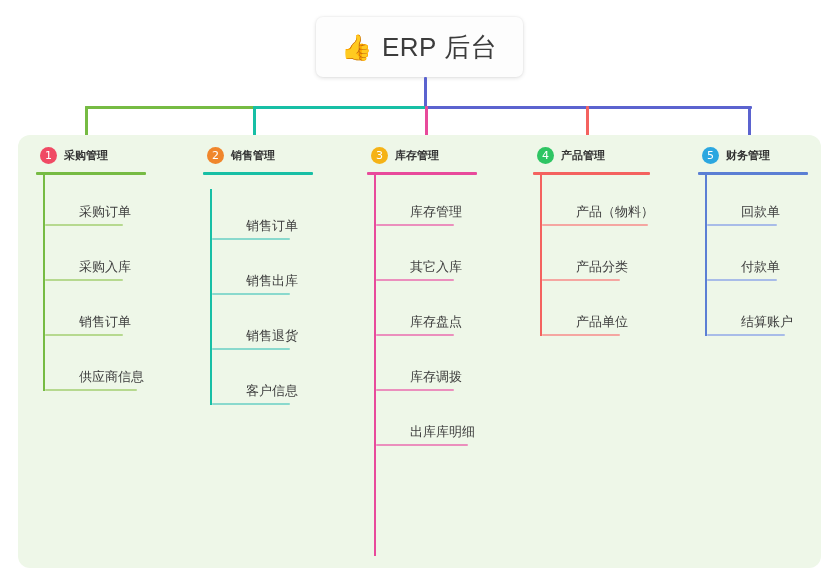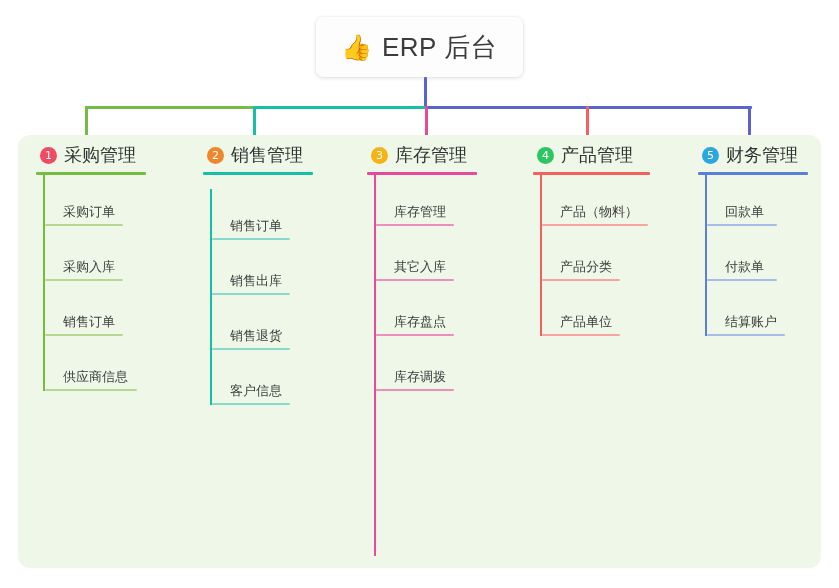--- a/index.html
+++ b/index.html
@@ -39,30 +39,30 @@
   .column{position:absolute;top:143px;}
   .col-head{
     display:flex;align-items:center;gap:7px;height:24px;
     padding-left:4px;white-space:nowrap;
   }
   .badge{
     width:17px;height:17px;border-radius:50%;
     color:#ffffff;font-size:11px;line-height:17px;text-align:center;
     flex:0 0 auto;font-family:"DejaVu Sans",sans-serif;
   }
-  .col-title{font-size:18px;color:#333333;}
+  .col-title{font-size:11px;color:#333333;font-weight:bold;}
   .head-rule{height:3px;border-radius:1px;margin-top:5px;}
 
   .items{position:relative;margin-top:0;}
   .spine{position:absolute;left:7px;top:0;width:2px;}
   .item{
     position:relative;height:55px;
   }
   .item-label{
-    position:absolute;left:27px;bottom:9px;
+    position:absolute;left:43px;bottom:9px;
     font-size:13px;color:#3d3d3d;white-space:nowrap;
   }
   .item-rule{
     position:absolute;left:9px;bottom:4px;height:2px;border-radius:1px;
   }
 </style>
 </head>
 <body>
 
 <div id="canvas">
@@ -156,20 +156,24 @@
             <div class="item-rule" style="width: 78px; background: rgb(235, 143, 189);"></div>
           </div>
           <div class="item">
             <span class="item-label">库存盘点</span>
             <div class="item-rule" style="width: 78px; background: rgb(235, 143, 189);"></div>
           </div>
           <div class="item">
             <span class="item-label">库存调拨</span>
             <div class="item-rule" style="width: 78px; background: rgb(235, 143, 189);"></div>
           </div>
+          <div class="item">
+            <span class="item-label">出库库明细</span>
+            <div class="item-rule" style="width: 92px; background: rgb(235, 143, 189);"></div>
+          </div>
         </div>
       </div>
       <div class="column" style="left: 533px; width: 130px;">
         <div class="col-head">
           <span class="badge" style="background: rgb(46, 197, 99);">4</span>
           <span class="col-title">产品管理</span>
         </div>
         <div class="head-rule" style="width: 117px; background: rgb(244, 98, 95);"></div>
         <div class="items" style="height: 165px;">
           <div class="spine" style="height: 161px; background: rgb(244, 98, 95);"></div>

